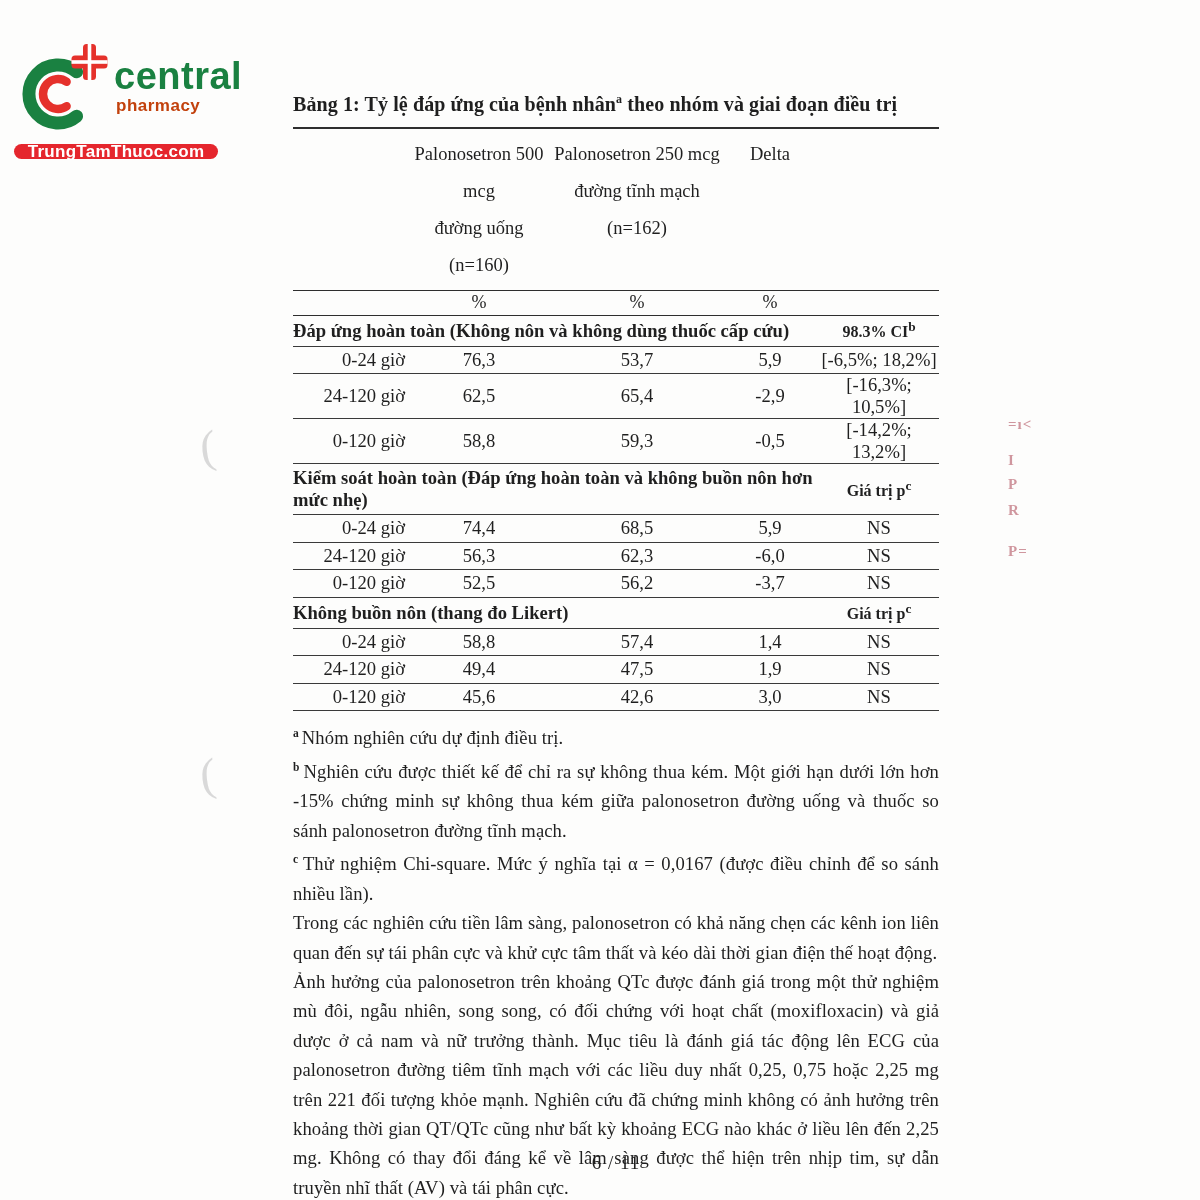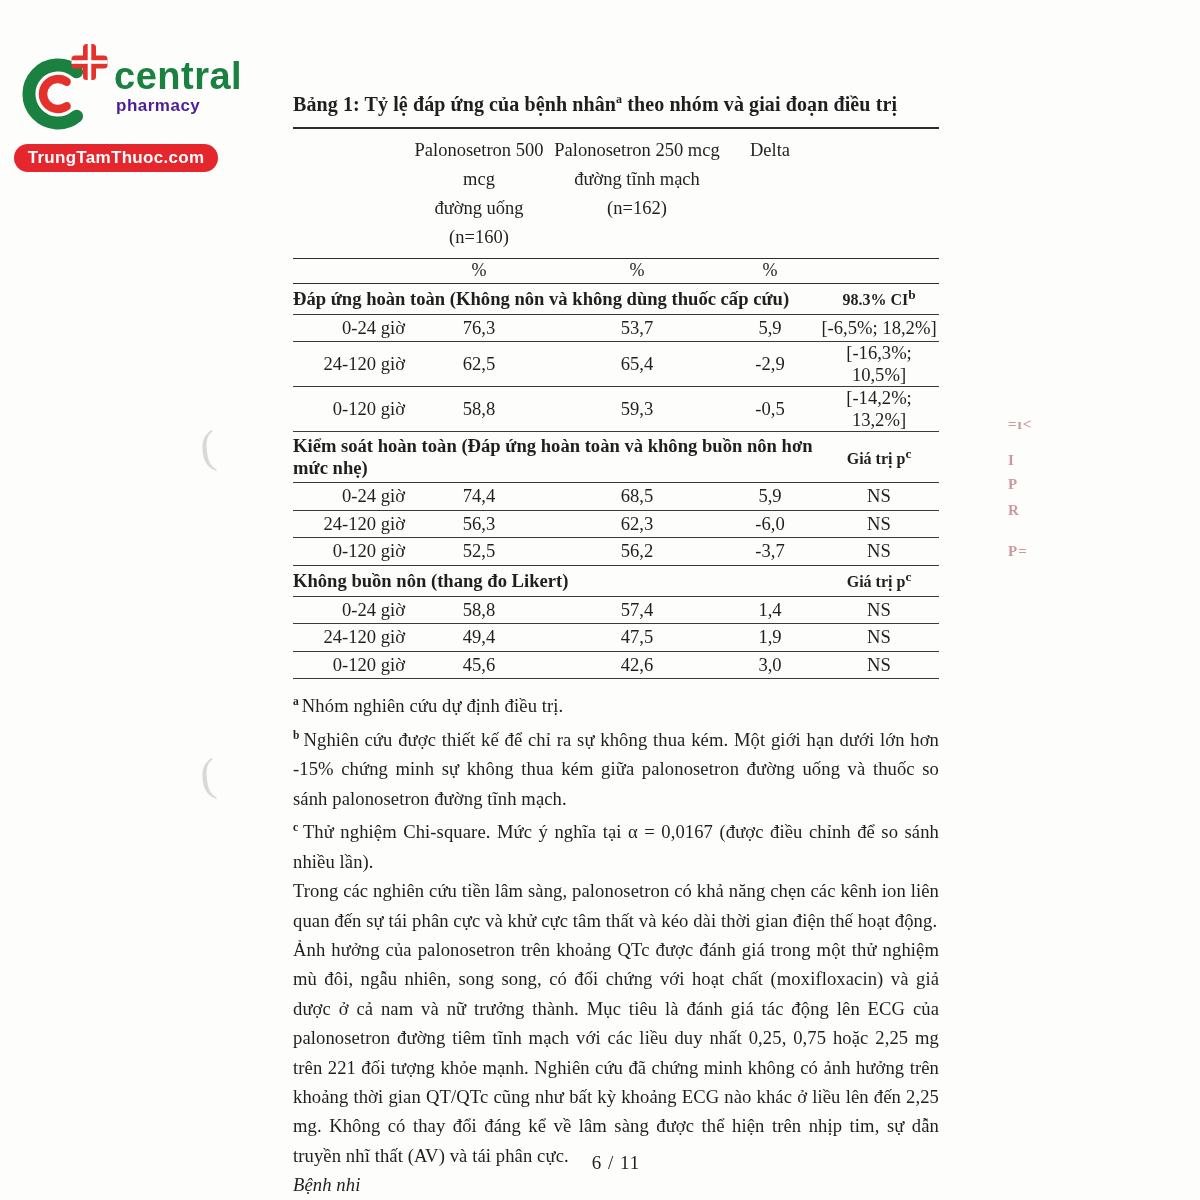--- a/index.html
+++ b/index.html
@@ -12,41 +12,41 @@
     color:#1f1f1f;
     overflow:hidden;
   }
 
   
   .logo { position:absolute; left:12px; top:40px; width:230px; }
   .logo-row { display:flex; align-items:flex-start; }
   .logo-mark { width:100px; height:100px; flex:0 0 auto; }
   .logo-words { margin-top:18px; margin-left:2px; font-family:"Liberation Sans", sans-serif; }
   .logo-brand { font-size:38px; font-weight:bold; color:#1a8141; line-height:36px; letter-spacing:0.5px; }
-  .logo-sub { font-size:17px; font-weight:bold; color:#4c1d95; margin-top:2px; margin-left:2px; letter-spacing:0.5px; }
+  .logo-sub { font-size:17px; font-weight:bold; color:#c2410c; margin-top:2px; margin-left:2px; letter-spacing:0.5px; }
   .logo-pill {
     margin-top:4px; margin-left:2px;
-    width:204px; height:28px; border-radius:15px;
+    width:204px; height:15px; border-radius:15px;
     background:#e5262d; color:#ffffff;
     font-family:"Liberation Sans", sans-serif;
     font-weight:bold; font-size:17px;
     display:flex; align-items:center; justify-content:center;
     letter-spacing:0.3px;
   }
 
   
   .doc { position:absolute; left:293px; top:92px; width:646px; }
 
   .table-title { font-weight:bold; font-size:20px; margin-bottom:11px; letter-spacing:0.1px; }
   .table-title sup { font-size:12px; }
 
   .rtable { width:100%; border-top:2px solid #2e2e2e; font-size:19px; }
   .t-grid { display:grid; grid-template-columns:112px 148px 168px 98px 120px; }
   .t-head { border-bottom:1.6px solid #2e2e2e; padding:7px 0 6px 0; }
-  .t-head .hc { text-align:center; line-height:29px; font-size:18.5px; }
+  .t-head .hc { text-align:center; line-height:37px; font-size:18.5px; }
   .unit-row { border-bottom:1.6px solid #2e2e2e; }
   .unit-row .cell { text-align:center; padding:1px 0 2px 0; font-size:18px; }
 
   .sec-header { display:grid; grid-template-columns:526px 120px; border-bottom:1.4px solid #3a3a3a; align-items:center; min-height:31px; }
   .sec-title { font-weight:bold; font-size:18.6px; padding:3px 0; }
   .sec-right { font-weight:bold; font-size:16px; text-align:center; padding:3px 0; }
   .sec-right sup, .table-title sup, .para sup { font-weight:bold; }
 
   .t-row { display:grid; grid-template-columns:112px 148px 168px 98px 120px; border-bottom:1.4px solid #3a3a3a; min-height:27.5px; align-items:center; }
   .t-row .c-label { text-align:right; font-size:18.6px; padding-left:2px; }

